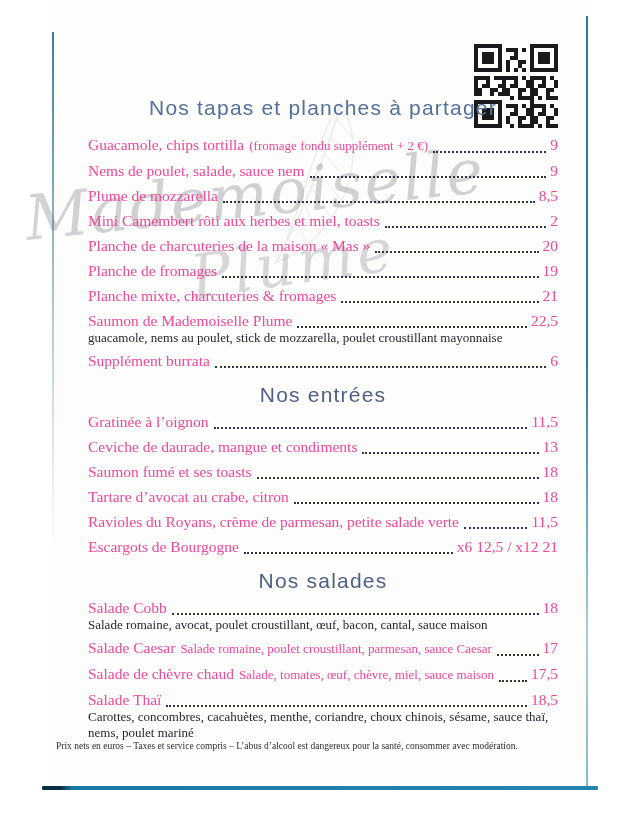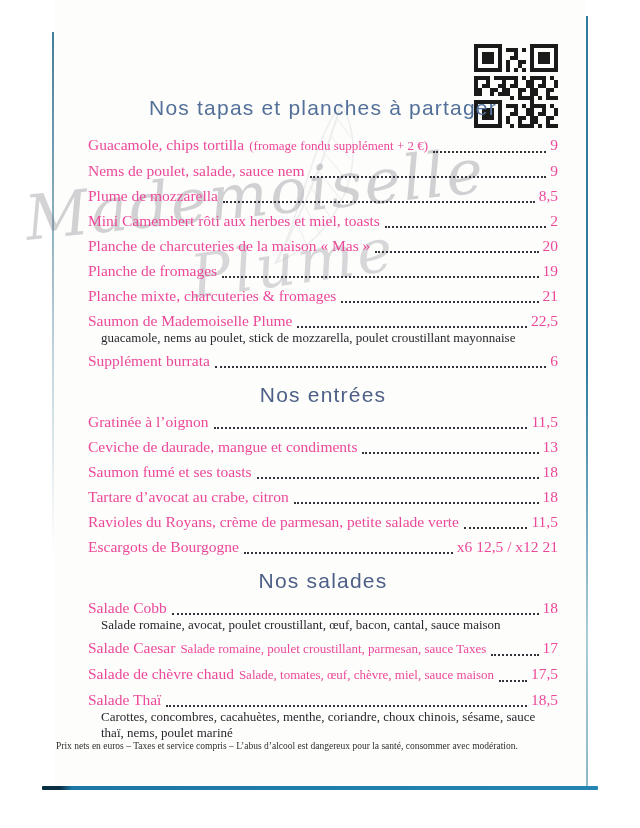--- a/index.html
+++ b/index.html
@@ -29,21 +29,21 @@
   .section-title{
     font-family:"Liberation Sans",sans-serif;font-size:21px;line-height:28px;
     color:#4d5f87;text-align:center;letter-spacing:1.2px;margin:8px 0 0;
   }
   .section:first-child .section-title{margin:0 0 10px;color:#527099;}
   .row{display:flex;align-items:baseline;line-height:25px;font-size:15.5px;color:#ec4899;}
   .item-name{white-space:nowrap;}
   .item-note{font-size:13px;margin-left:5px;white-space:nowrap;}
   .leader{flex:1;min-width:10px;border-bottom:2px dotted #34333b;align-self:flex-end;margin:0 4px 5px 5px;}
   .item-price{white-space:nowrap;}
-  .item-desc{font-size:13px;line-height:16px;margin:-3px 13px 2px;color:#28272f;}
+  .item-desc{font-size:13px;line-height:16px;margin:-3px 0 2px;color:#28272f;}
   .footer{
     position:absolute;left:56px;top:741px;width:534px;
     font-family:Liberation Serif, serif;font-size:9.5px;color:#2e2e2e;white-space:nowrap;
   }
 </style>
 </head>
 <body>
 
 <div class="paper"></div>
 <div class="edge-left"></div>
@@ -385,21 +385,21 @@
       <div class="section">
         <div class="section-title">Nos salades</div>
         <div class="row">
           <span class="item-name">Salade Cobb</span>
           <span class="leader"></span>
           <span class="item-price">18</span>
         </div>
         <div class="item-desc">Salade romaine, avocat, poulet croustillant, œuf, bacon, cantal, sauce maison</div>
         <div class="row">
           <span class="item-name">Salade Caesar</span>
-          <span class="item-note">Salade romaine, poulet croustillant, parmesan, sauce Taxes</span>
+          <span class="item-note">Salade romaine, poulet croustillant, parmesan, sauce Caesar</span>
           <span class="leader"></span>
           <span class="item-price">17</span>
         </div>
         <div class="row">
           <span class="item-name">Salade de chèvre chaud</span>
           <span class="item-note">Salade, tomates, œuf, chèvre, miel, sauce maison</span>
           <span class="leader"></span>
           <span class="item-price">17,5</span>
         </div>
         <div class="row">

